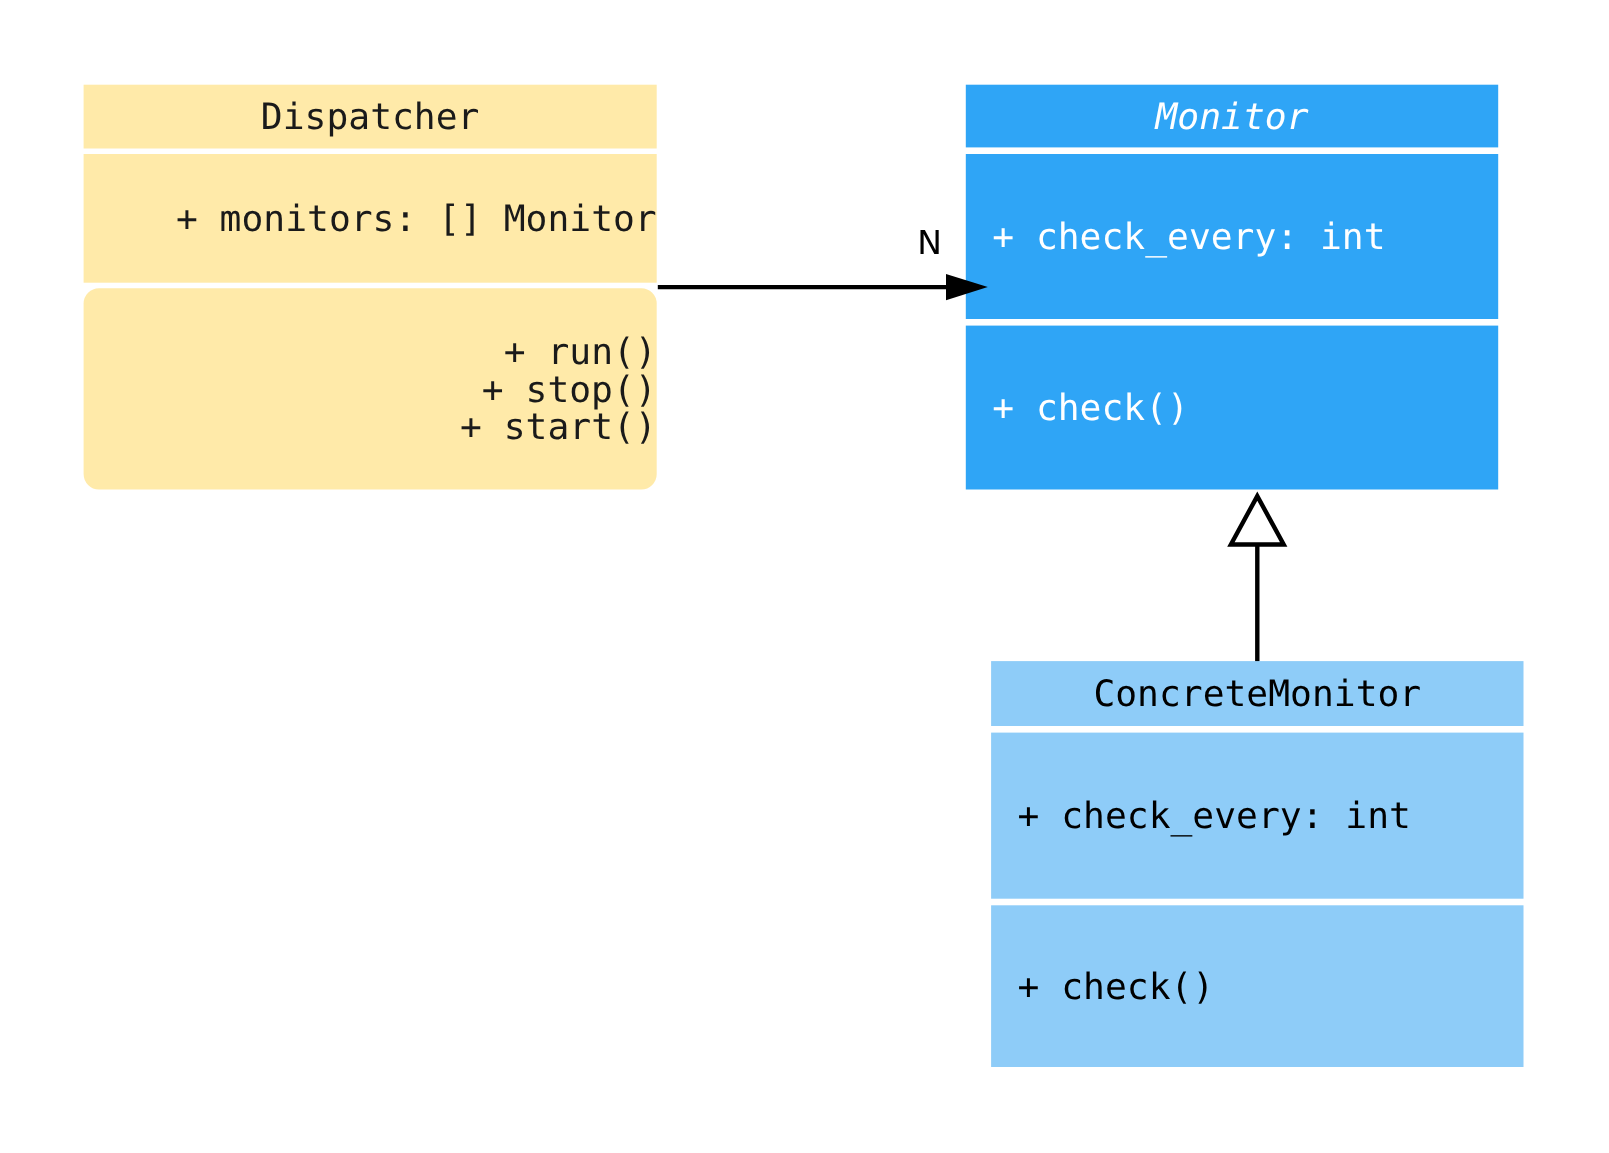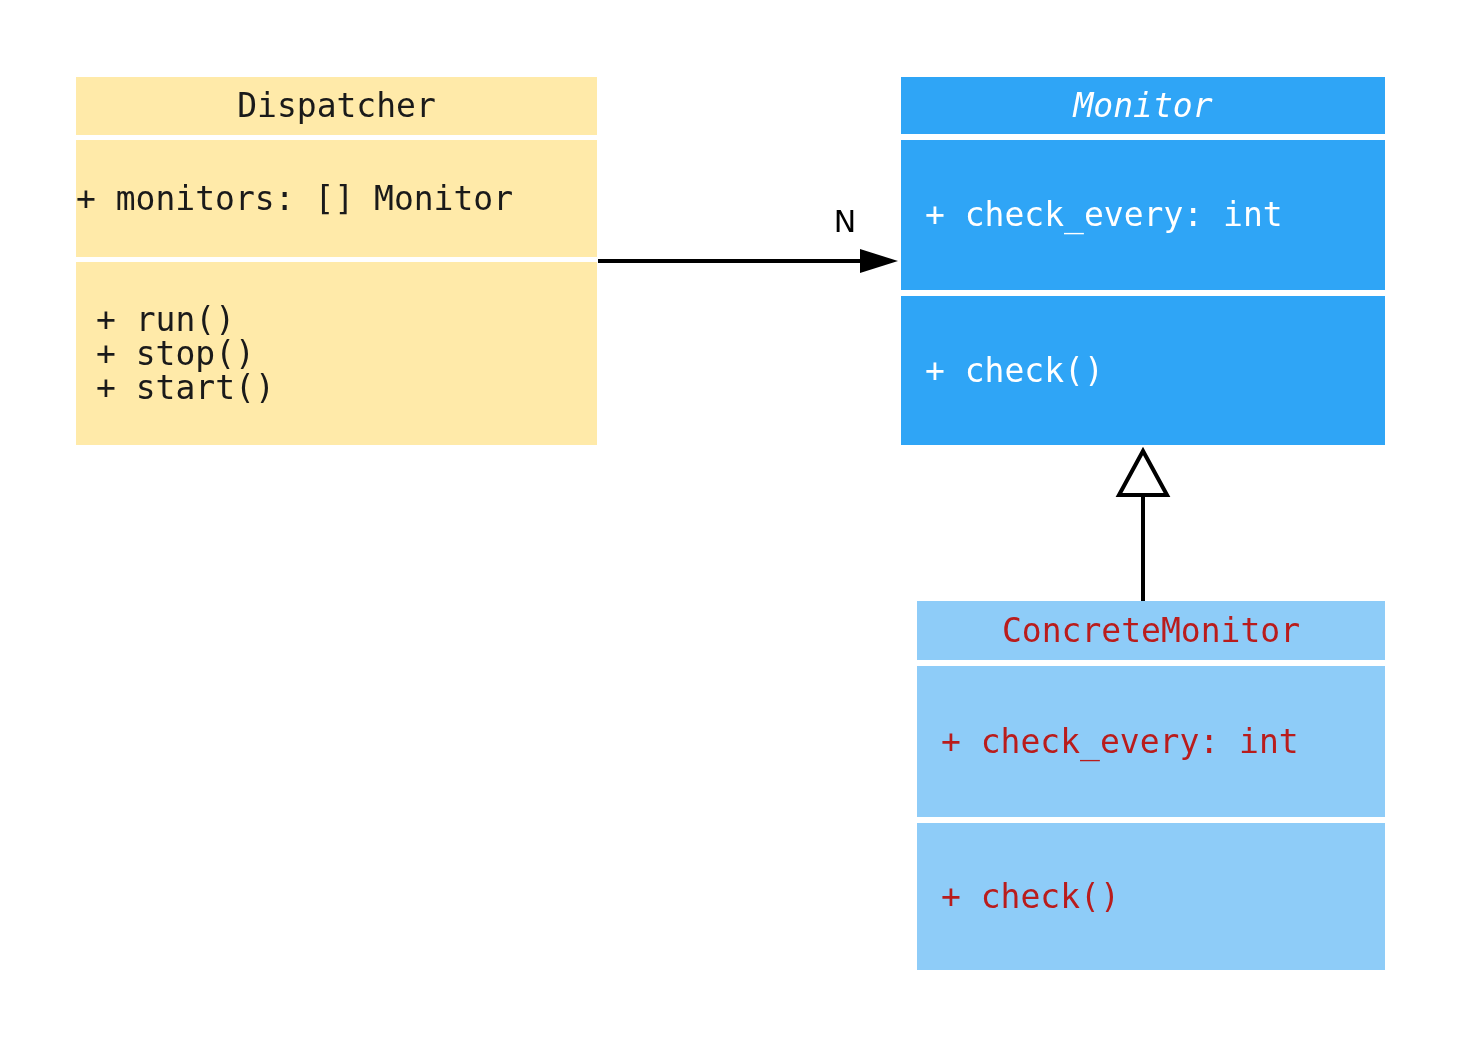--- a/index.html
+++ b/index.html
@@ -30,35 +30,35 @@
     white-space: pre;
   }
   .sec.title {
     align-items: center;
     text-align: center;
   }
   .sec.title.italic { font-style: italic; }
 
   
   .dispatcher { left: 76px; top: 77px; width: 521px; }
-  .dispatcher .sec { background: #ffeaa9; color: #1a1a1a; }
+  .dispatcher .sec { background: #ffeaa9; color: #1a1a1a; text-align: right; }
   .dispatcher .title   { height: 58px; }
   .dispatcher .attrs   { height: 117px; margin-top: 5px; }
-  .dispatcher .methods { height: 183px; margin-top: 5px; padding-left: 20px; }
+  .dispatcher .methods { height: 183px; margin-top: 5px; padding-left: 20px; border-radius: 14px; }
 
   
-  .monitor { left: 901px; top: 77px; width: 484px; }
+  .monitor { left: 878px; top: 77px; width: 484px; }
   .monitor .sec { background: #2fa5f6; color: #ffffff; }
   .monitor .title   { height: 57px; }
   .monitor .attrs   { height: 150px; margin-top: 6px; padding-left: 24px; }
   .monitor .methods { height: 149px; margin-top: 6px; padding-left: 24px; }
 
   
   .concrete-monitor { left: 901px; top: 601px; width: 484px; }
-  .concrete-monitor .sec { background: #8eccf8; color: #b91c1c; margin-left: 16px; }
+  .concrete-monitor .sec { background: #8eccf8; color: #000000; }
   .concrete-monitor .title   { height: 59px; }
   .concrete-monitor .attrs   { height: 151px; margin-top: 6px; padding-left: 24px; }
   .concrete-monitor .methods { height: 147px; margin-top: 6px; padding-left: 24px; }
 
   .overlay {
     position: absolute;
     left: 0; top: 0;
     width: 1463px;
     height: 1048px;
     pointer-events: none;

